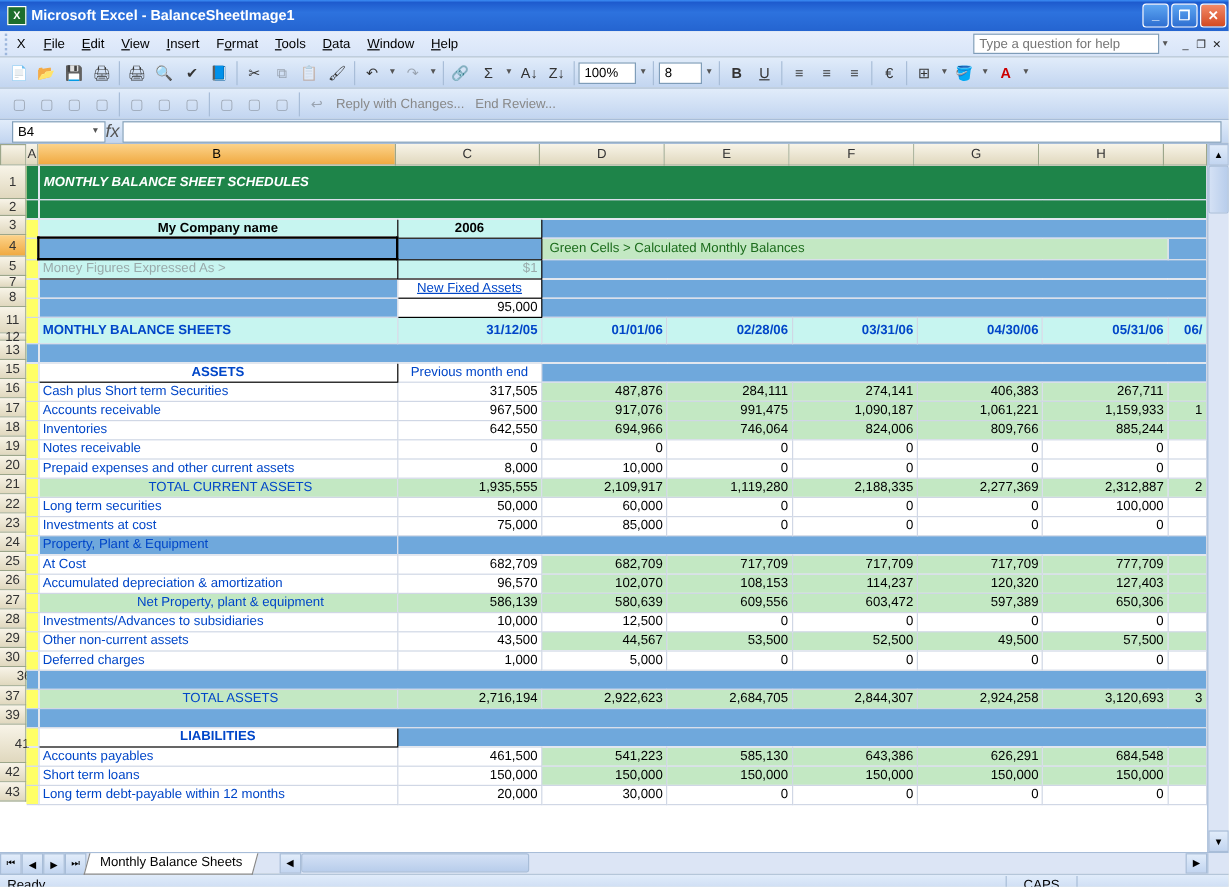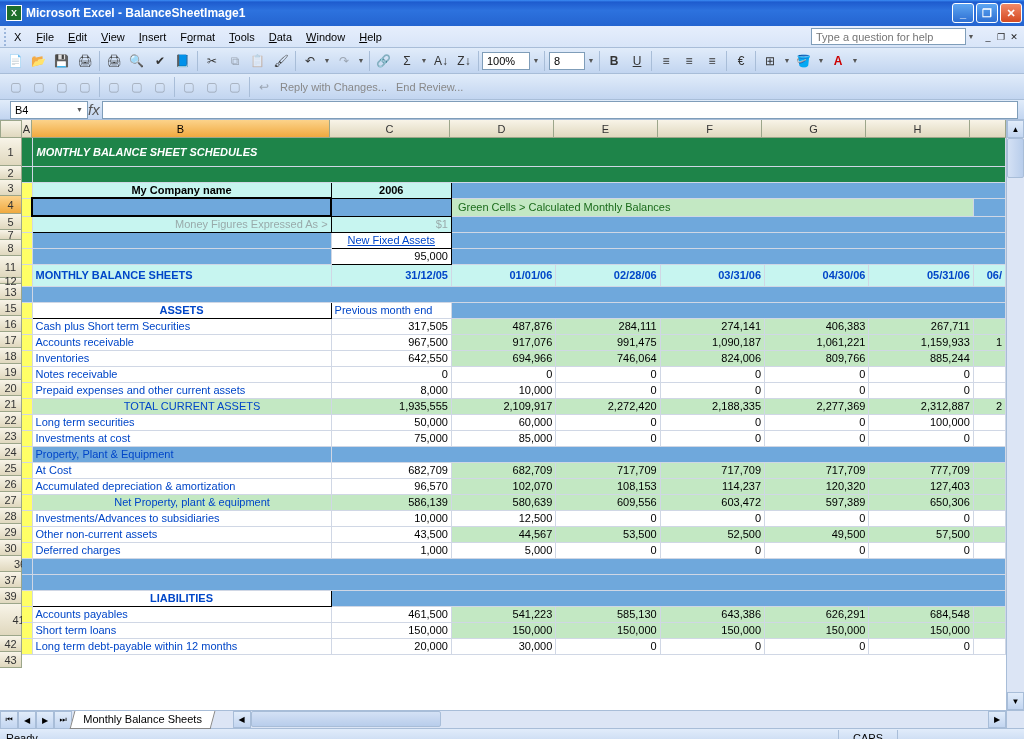--- a/index.html
+++ b/index.html
@@ -61,26 +61,26 @@
 .colC { width:120px; }
 .colD,.colE,.colF,.colG,.colH { width:104px; }
 .colI { width:32px; }
 
 .r-title td { background:#1e8449; }
 .title-cell { color:#fff; font-size:17px; font-weight:bold; font-style:italic; padding-left:4px !important; font-family:Arial;}
 .r-green td { background:#1e8449;}
 .hdr-cyan { background:#c7f5f0 !important; font-weight:bold; text-align:center; color:#000;}
 .sel-cell { background:#6fa8dc !important; border:2px solid #000 !important;}
 .blue-row td { background:#6fa8dc;}
-.note-txt { color:#9aa; background:#c7f5f0 !important;text-align:right;}
+.note-txt { color:#9aa; background:#c7f5f0 !important;}
 .note-val { text-align:right; color:#9aa; background:#c7f5f0 !important;}
 .link-blue { color:#0046c8; text-decoration:underline; text-align:center; background:#fff !important;}
 .blue-label { color:#0046c8; font-weight:bold; background:#c7f5f0 !important;}
 .date-hd { color:#0046c8; font-weight:bold; text-align:right; }
-.prev-hd { color:#0046c8; text-align:left; background:#fff !important;}
+.prev-hd { color:#0046c8; text-align:center; background:#fff !important;}
 .sect-hd { color:#0046c8; font-weight:bold; text-align:center; background:#fff !important;}
 .data-label { color:#0046c8; padding-left:3px !important;}
 .data-label-ind { color:#0046c8; padding-left:24px !important;}
 .numcell { text-align:right; color:#000; }
 .green-bg { background:#c3e8c3 !important;}
 .callout { background:#c3e8c3 !important; color:#1b6b1b; font-size:14px; font-family:Arial; padding-left:6px !important;}
 .short { height:6px !important;}
 
 
 .sheet-bottom { height:18px; display:flex; background:#dce5f5; border-top:1px solid #a8bdd8;}
@@ -407,21 +407,21 @@
             <td class="numcell ">0</td>
             <td class="numcell ">0</td>
             <td class="numcell ">0</td>
             <td class="numcell "></td>
           </tr>
           <tr>
             <td class="colA"></td>
             <td class="data-label-ind" style="background:#c3e8c3;text-align:center;">TOTAL CURRENT ASSETS</td>
             <td class="numcell green-bg">1,935,555</td>
             <td class="numcell green-bg">2,109,917</td>
-            <td class="numcell green-bg">2,272,420</td>
+            <td class="numcell green-bg">1,119,280</td>
             <td class="numcell green-bg">2,188,335</td>
             <td class="numcell green-bg">2,277,369</td>
             <td class="numcell green-bg">2,312,887</td>
             <td class="numcell green-bg">2</td>
           </tr>
           <tr>
             <td class="colA"></td>
             <td class="data-label" style="">Long term securities</td>
             <td class="numcell ">50,000</td>
             <td class="numcell ">60,000</td>
@@ -509,20 +509,31 @@
             <td class="numcell ">5,000</td>
             <td class="numcell ">0</td>
             <td class="numcell ">0</td>
             <td class="numcell ">0</td>
             <td class="numcell ">0</td>
             <td class="numcell "></td>
           </tr>
           <tr class="short blue-row">
             <td class="colA"></td>
             <td colspan="8"></td>
+          </tr>
+          <tr>
+            <td class="colA"></td>
+            <td class="data-label-ind" style="background:#c3e8c3;text-align:center;">TOTAL ASSETS</td>
+            <td class="numcell green-bg">2,716,194</td>
+            <td class="numcell green-bg">2,922,623</td>
+            <td class="numcell green-bg">2,684,705</td>
+            <td class="numcell green-bg">2,844,307</td>
+            <td class="numcell green-bg">2,924,258</td>
+            <td class="numcell green-bg">3,120,693</td>
+            <td class="numcell green-bg">3</td>
           </tr>
           <tr class="short blue-row">
             <td class="colA"></td>
             <td colspan="8"></td>
           </tr>
           <tr>
             <td class="colA"></td>
             <td class="sect-hd" style="border:1px solid #000">LIABILITIES</td>
             <td colspan="7" style="background:#6fa8dc"></td>
           </tr>

